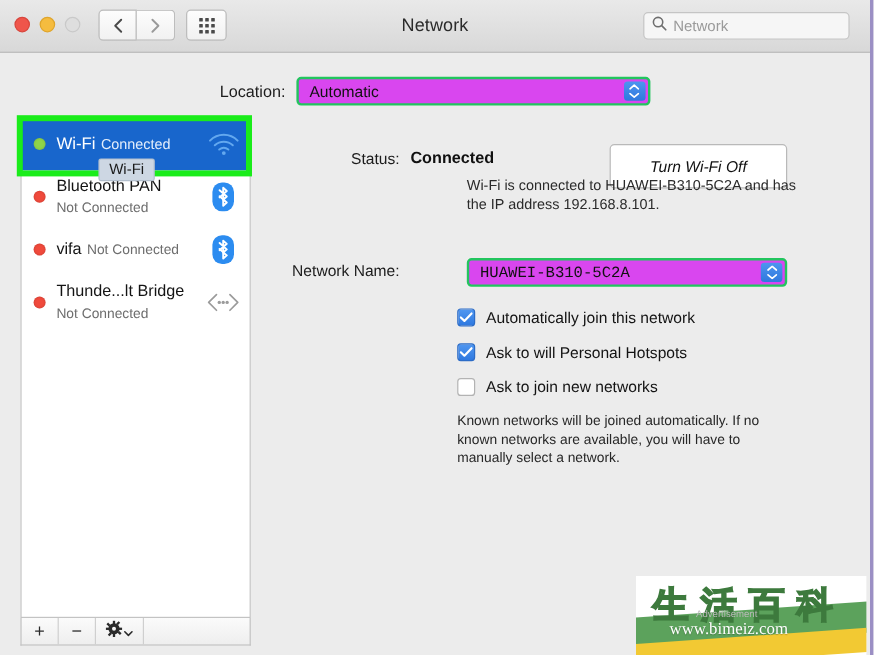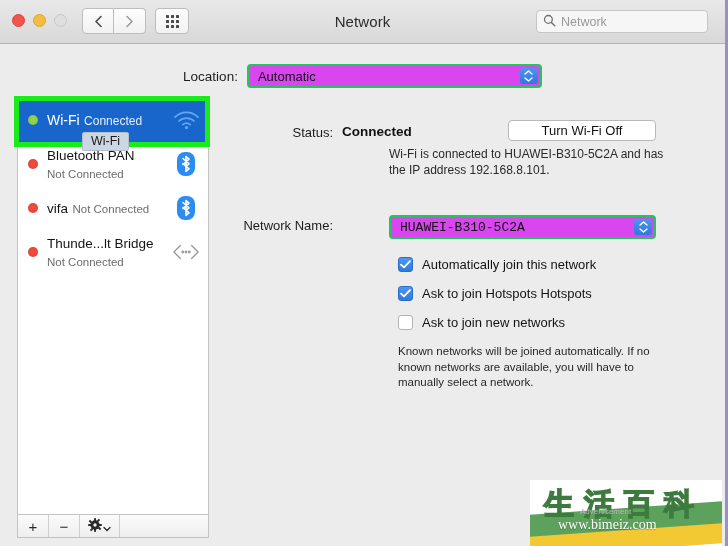--- a/index.html
+++ b/index.html
@@ -325,21 +325,22 @@
     color: #111;
     display: flex;
     align-items: center;
     justify-content: center;
     box-sizing: border-box;
   }
   #turn-wifi-off-button {
     left: 289px;
     top: -2px;
     width: 148px;
-    height: 21px;
+    height: 37px;
+    font-style: italic;
   }
   .status-desc {
     position: absolute;
     left: 170px;
     top: 50px;
     width: 280px;
     font-size: 12px;
     color: #2a2a2a;
     line-height: 1.32;
   }
@@ -361,21 +362,21 @@
     position: absolute;
     left: 170px;
     top: 0;
     width: 267px;
     height: 24px;
     font-family: Liberation Mono, monospace;
   }
 
   .checks {
     position: absolute;
-    left: 179px;
+    left: 162px;
     top: 160px;
     right: 0;
   }
   .checkrow {
     display: flex;
     align-items: center;
     margin-bottom: 14px;
   }
   .cbox {
     width: 15px;
@@ -670,21 +671,21 @@
           </span>
           <span class="clabel">Automatically join this network</span>
         </div>
 
         <div class="checkrow">
           <span class="cbox on">
             <svg width="11" height="9" viewBox="0 0 11 9">
                 <polyline points="1,4.6 4,7.4 10,1.2" fill="none" stroke="#ffffff" stroke-width="1.8" stroke-linecap="round" stroke-linejoin="round"></polyline>
               </svg>
           </span>
-          <span class="clabel">Ask to join Hotspots Hotspots</span>
+          <span class="clabel">Ask to will Personal Hotspots</span>
         </div>
 
         <div class="checkrow">
           <span class="cbox off"></span>
           <span class="clabel">Ask to join new networks</span>
         </div>
 
         <div class="help-text">Known networks will be joined automatically. If no known networks are available, you will have to manually select a network.</div>
       </div>
     </div>

